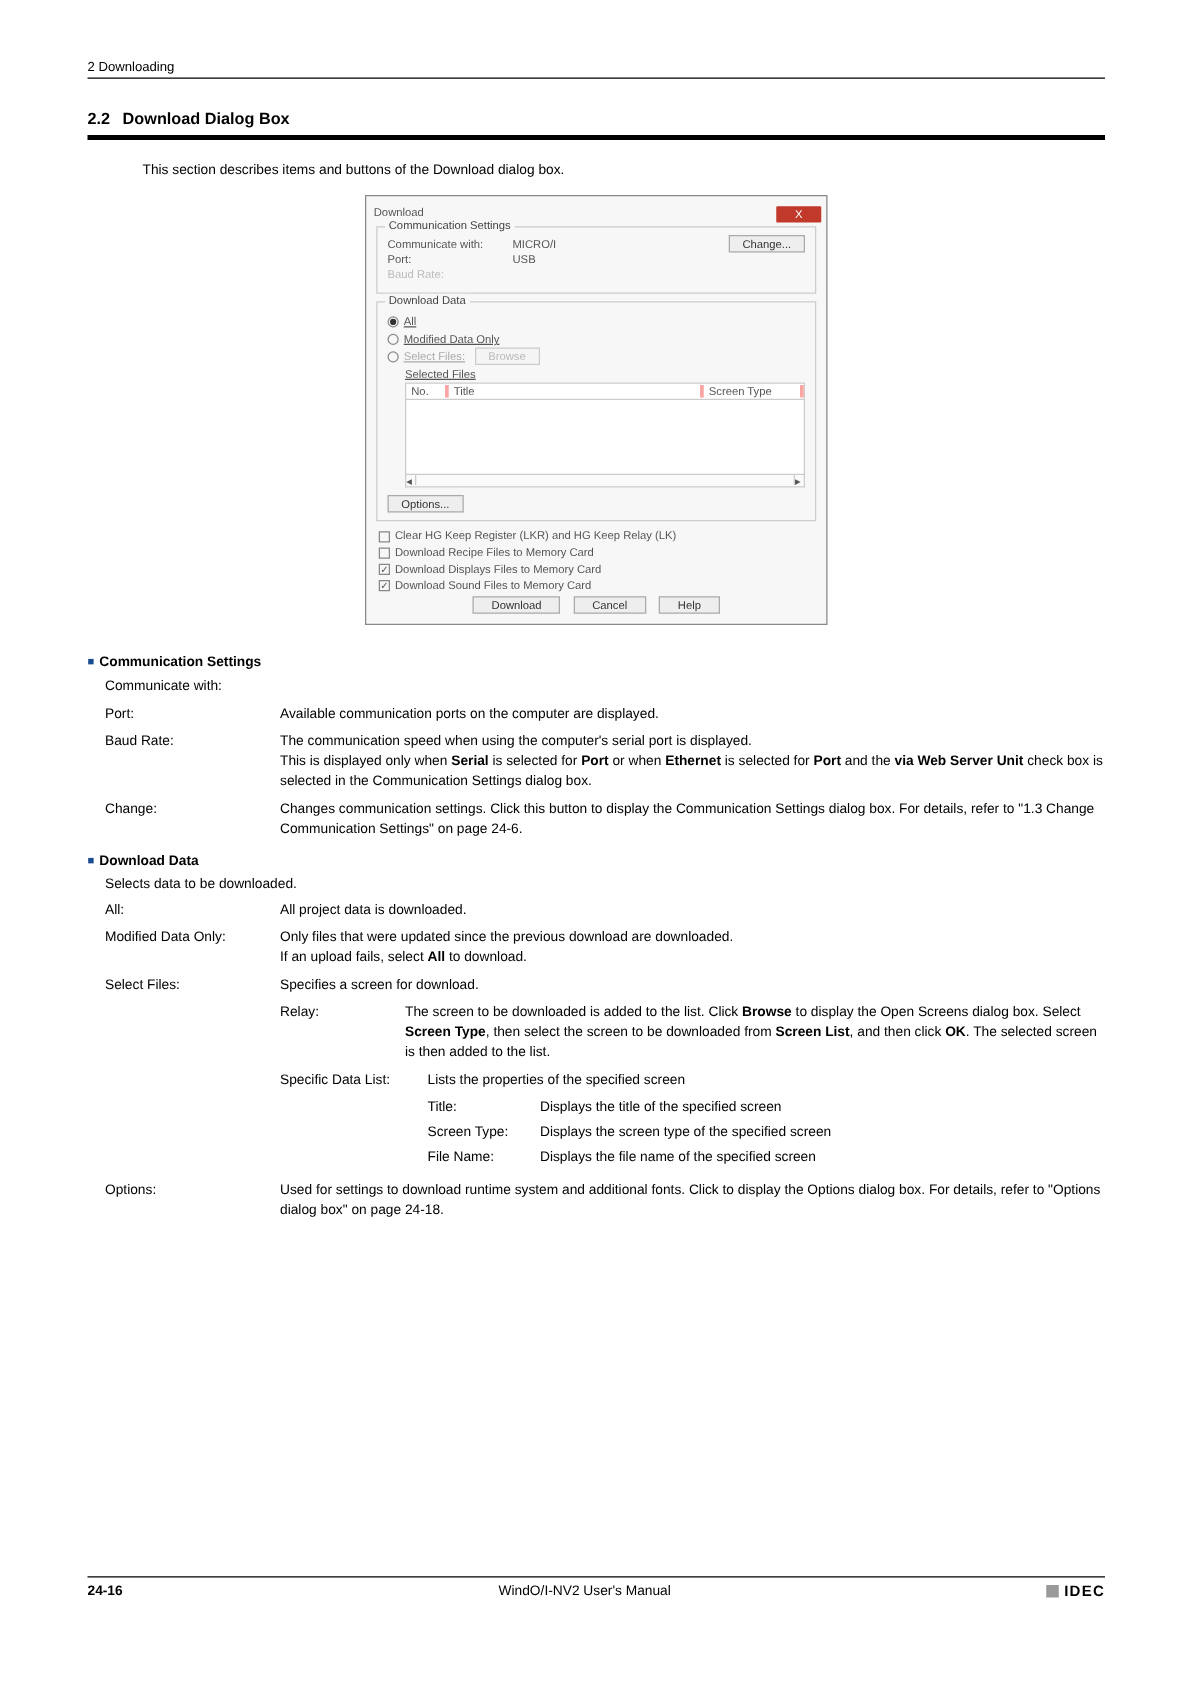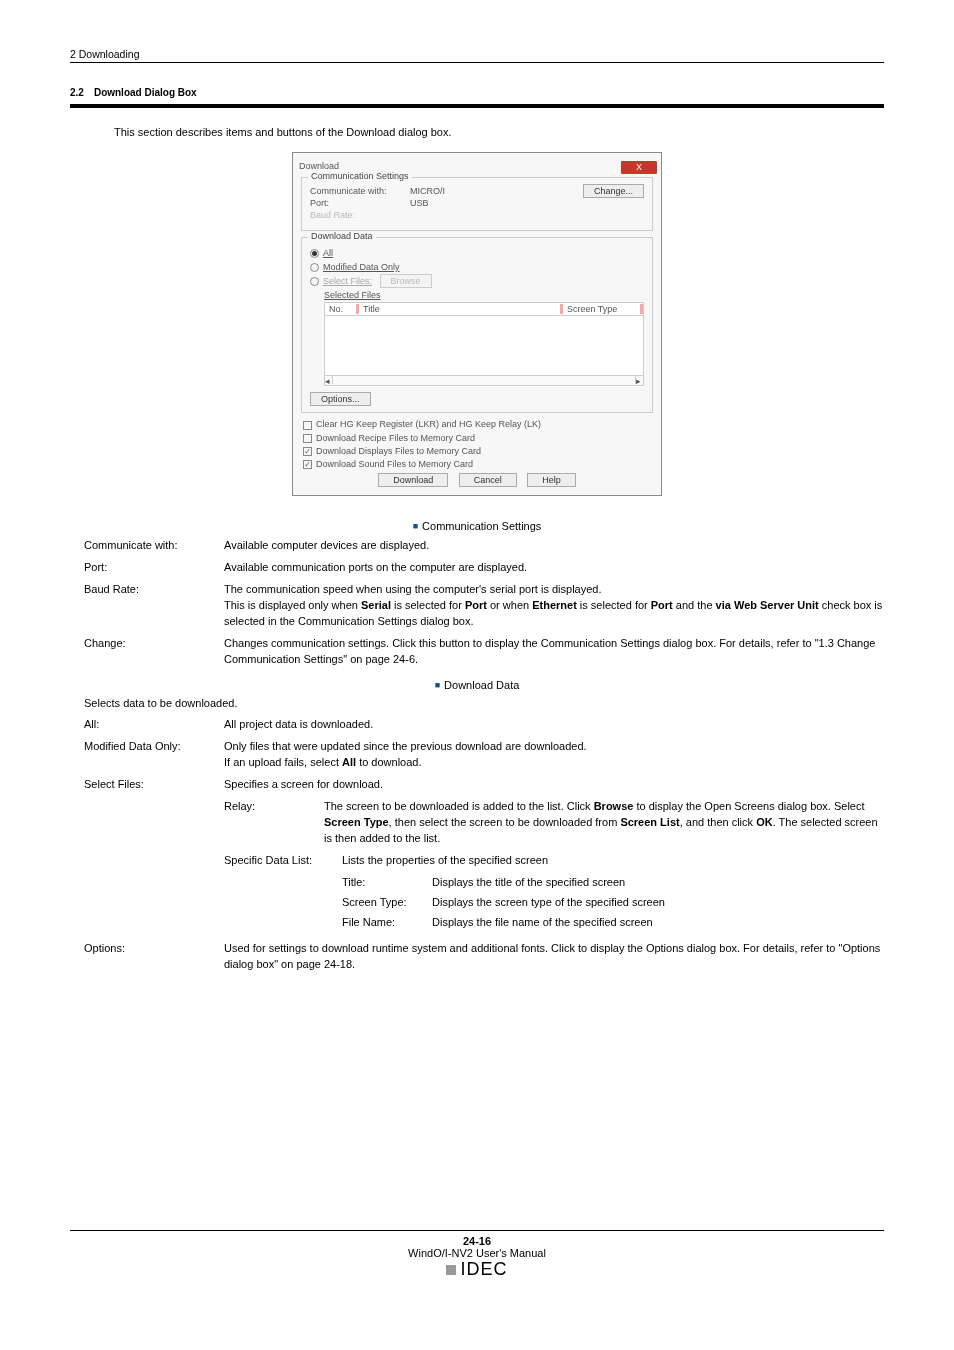--- a/index.html
+++ b/index.html
@@ -1,19 +1,19 @@
 <!DOCTYPE html>
 <html><head>
 <meta charset="utf-8">
 <style>
   * { margin: 0; padding: 0; box-sizing: border-box; }
   body { font-family: Verdana, Arial, sans-serif; font-size: 11px; color: #000; background: #fff; width: 954px; margin: 0 auto; }
   .page { padding: 48px 70px 0 70px; min-height: 1300px; position: relative; }
   .header-line { display: flex; justify-content: flex-start; border-bottom: 1px solid #000; padding-bottom: 2px; margin-bottom: 24px; font-size: 10.5px; }
-  .section-title { font-weight: bold; font-size: 10px; margin-bottom: 6px; text-align: right; }
+  .section-title { font-weight: bold; font-size: 13px; margin-bottom: 6px; text-align: right; }
   .thick-line { height: 4px; background: #000; margin-bottom: 18px; }
   .intro-text { margin-left: 44px; font-size: 11px; margin-bottom: 14px; }
 
   .dialog-img { width: 370px; margin: 0 auto 24px auto; }
   .dlg { border: 1px solid #888; background: #f7f7f7; padding: 6px 0 10px 0; font-size: 9px; color: #555; position: relative; }
   .dlg-title { position: relative; padding: 2px 6px; margin-bottom: 4px; }
   .dlg-close { position: absolute; right: 4px; top: 2px; width: 36px; height: 13px; background: #c0392b; color: #fff; text-align: center; line-height: 12px; font-size: 9px; border-radius: 1px; }
   .fieldset { border: 1px solid #ccc; margin: 4px 8px 6px 8px; padding: 6px 8px 8px 8px; position: relative; }
   .fieldset-label { position: absolute; top: -7px; left: 6px; background: #f7f7f7; padding: 0 3px; font-size: 9px; color: #444; }
   .dlg-row { display: flex; margin: 2px 0; }
@@ -24,38 +24,38 @@
   .radio-row .r { display: inline-block; width: 9px; height: 9px; border: 1px solid #888; border-radius: 50%; margin-right: 4px; position: relative; vertical-align: middle; }
   .radio-row .r.sel::after { content: ""; position: absolute; width: 5px; height: 5px; background: #333; border-radius: 50%; top: 1px; left: 1px; }
   .list-head { display: flex; border: 1px solid #ccc; background: #fff; font-size: 9px; height: 14px; align-items: center; }
   .list-head > div { border-right: 3px solid #fca5a5; padding: 0 4px; }
   .list-body { height: 60px; border: 1px solid #ccc; border-top: 0; background: #fff; position: relative; }
   .chk-row { margin: 3px 10px; font-size: 9px; }
   .chk { display: inline-block; width: 9px; height: 9px; border: 1px solid #888; margin-right: 4px; vertical-align: middle; text-align: center; line-height: 7px; font-size: 8px; }
   .dlg-buttons { text-align: center; margin-top: 6px; }
   .dlg-buttons .btn-s { margin: 0 4px; padding: 1px 14px; }
 
-  .sub-heading { font-weight: normal; color: #000; margin-top: 10px; margin-bottom: 6px; font-size: 11px; text-align: center; }
+  .sub-heading { font-weight: bold; color: #000; margin-top: 10px; margin-bottom: 6px; font-size: 11px; }
   .sub-heading .square { color: #1a4d8f; margin-right: 4px; font-size: 9px; vertical-align: 1px; }
   .indent-block { margin-left: 14px; }
   .def-row { display: flex; margin-bottom: 6px; font-size: 11px; line-height: 1.45; }
   .def-label { flex: 0 0 140px; }
   .def-value { flex: 1; }
 
   .def2-row { display: flex; margin-bottom: 6px; font-size: 11px; line-height: 1.45; }
   .def2-label { flex: 0 0 100px; }
   .def2-value { flex: 1; }
 
   .def3-row { display: flex; margin-bottom: 4px; font-size: 11px; line-height: 1.45; }
   .def3-label { flex: 0 0 90px; }
   .def3-value { flex: 1; }
 
-  .footer { position: absolute; bottom: 20px; left: 70px; right: 70px; border-top: 1px solid #000; padding-top: 4px; display: flex; justify-content: space-between; align-items: center; font-size: 11px; flex-direction: column; }
+  .footer { position: absolute; bottom: 20px; left: 70px; right: 70px; border-top: 1px solid #000; padding-top: 4px; display: flex; justify-content: space-between; align-items: center; font-size: 11px; }
   .footer .page-num { font-weight: bold; }
-  .footer .idec { display: flex; align-items: center; font-weight: normal; font-size: 18px; letter-spacing: 1px; }
+  .footer .idec { display: flex; align-items: center; font-weight: bold; font-size: 12px; letter-spacing: 1px; }
   .footer .idec .box { width: 10px; height: 10px; background: #999; margin-right: 4px; }
 </style>
 </head>
 <body>
 
 <div class="page">
 
   <div class="header-line">
     <span>2 Downloading</span>
   </div>
@@ -129,21 +129,20 @@
         <span class="btn-s">Cancel</span>
         <span class="btn-s">Help</span>
       </div>
     </div>
   </div>
 
   <div class="sub-heading"><span class="square">■</span><span>Communication Settings</span></div>
   <div class="indent-block">
     <div class="def-row">
       <div class="def-label">Communicate with:</div>
-      <div class="def-value">Available computer devices are displayed.</div>
     </div>
     <div class="def-row">
       <div class="def-label">Port:</div>
       <div class="def-value">Available communication ports on the computer are displayed.</div>
     </div>
     <div class="def-row">
       <div class="def-label">Baud Rate:</div>
       <div class="def-value">
         <span>The communication speed when using the computer's serial port is displayed.</span><br>
         <span>This is displayed only when </span><b>Serial</b><span> is selected for </span><b>Port</b><span> or when </span><b>Ethernet</b><span> is selected for </span><b>Port</b><span> and the </span><b>via Web Server Unit</b><span> check box is selected in the Communication Settings dialog box.</span>

